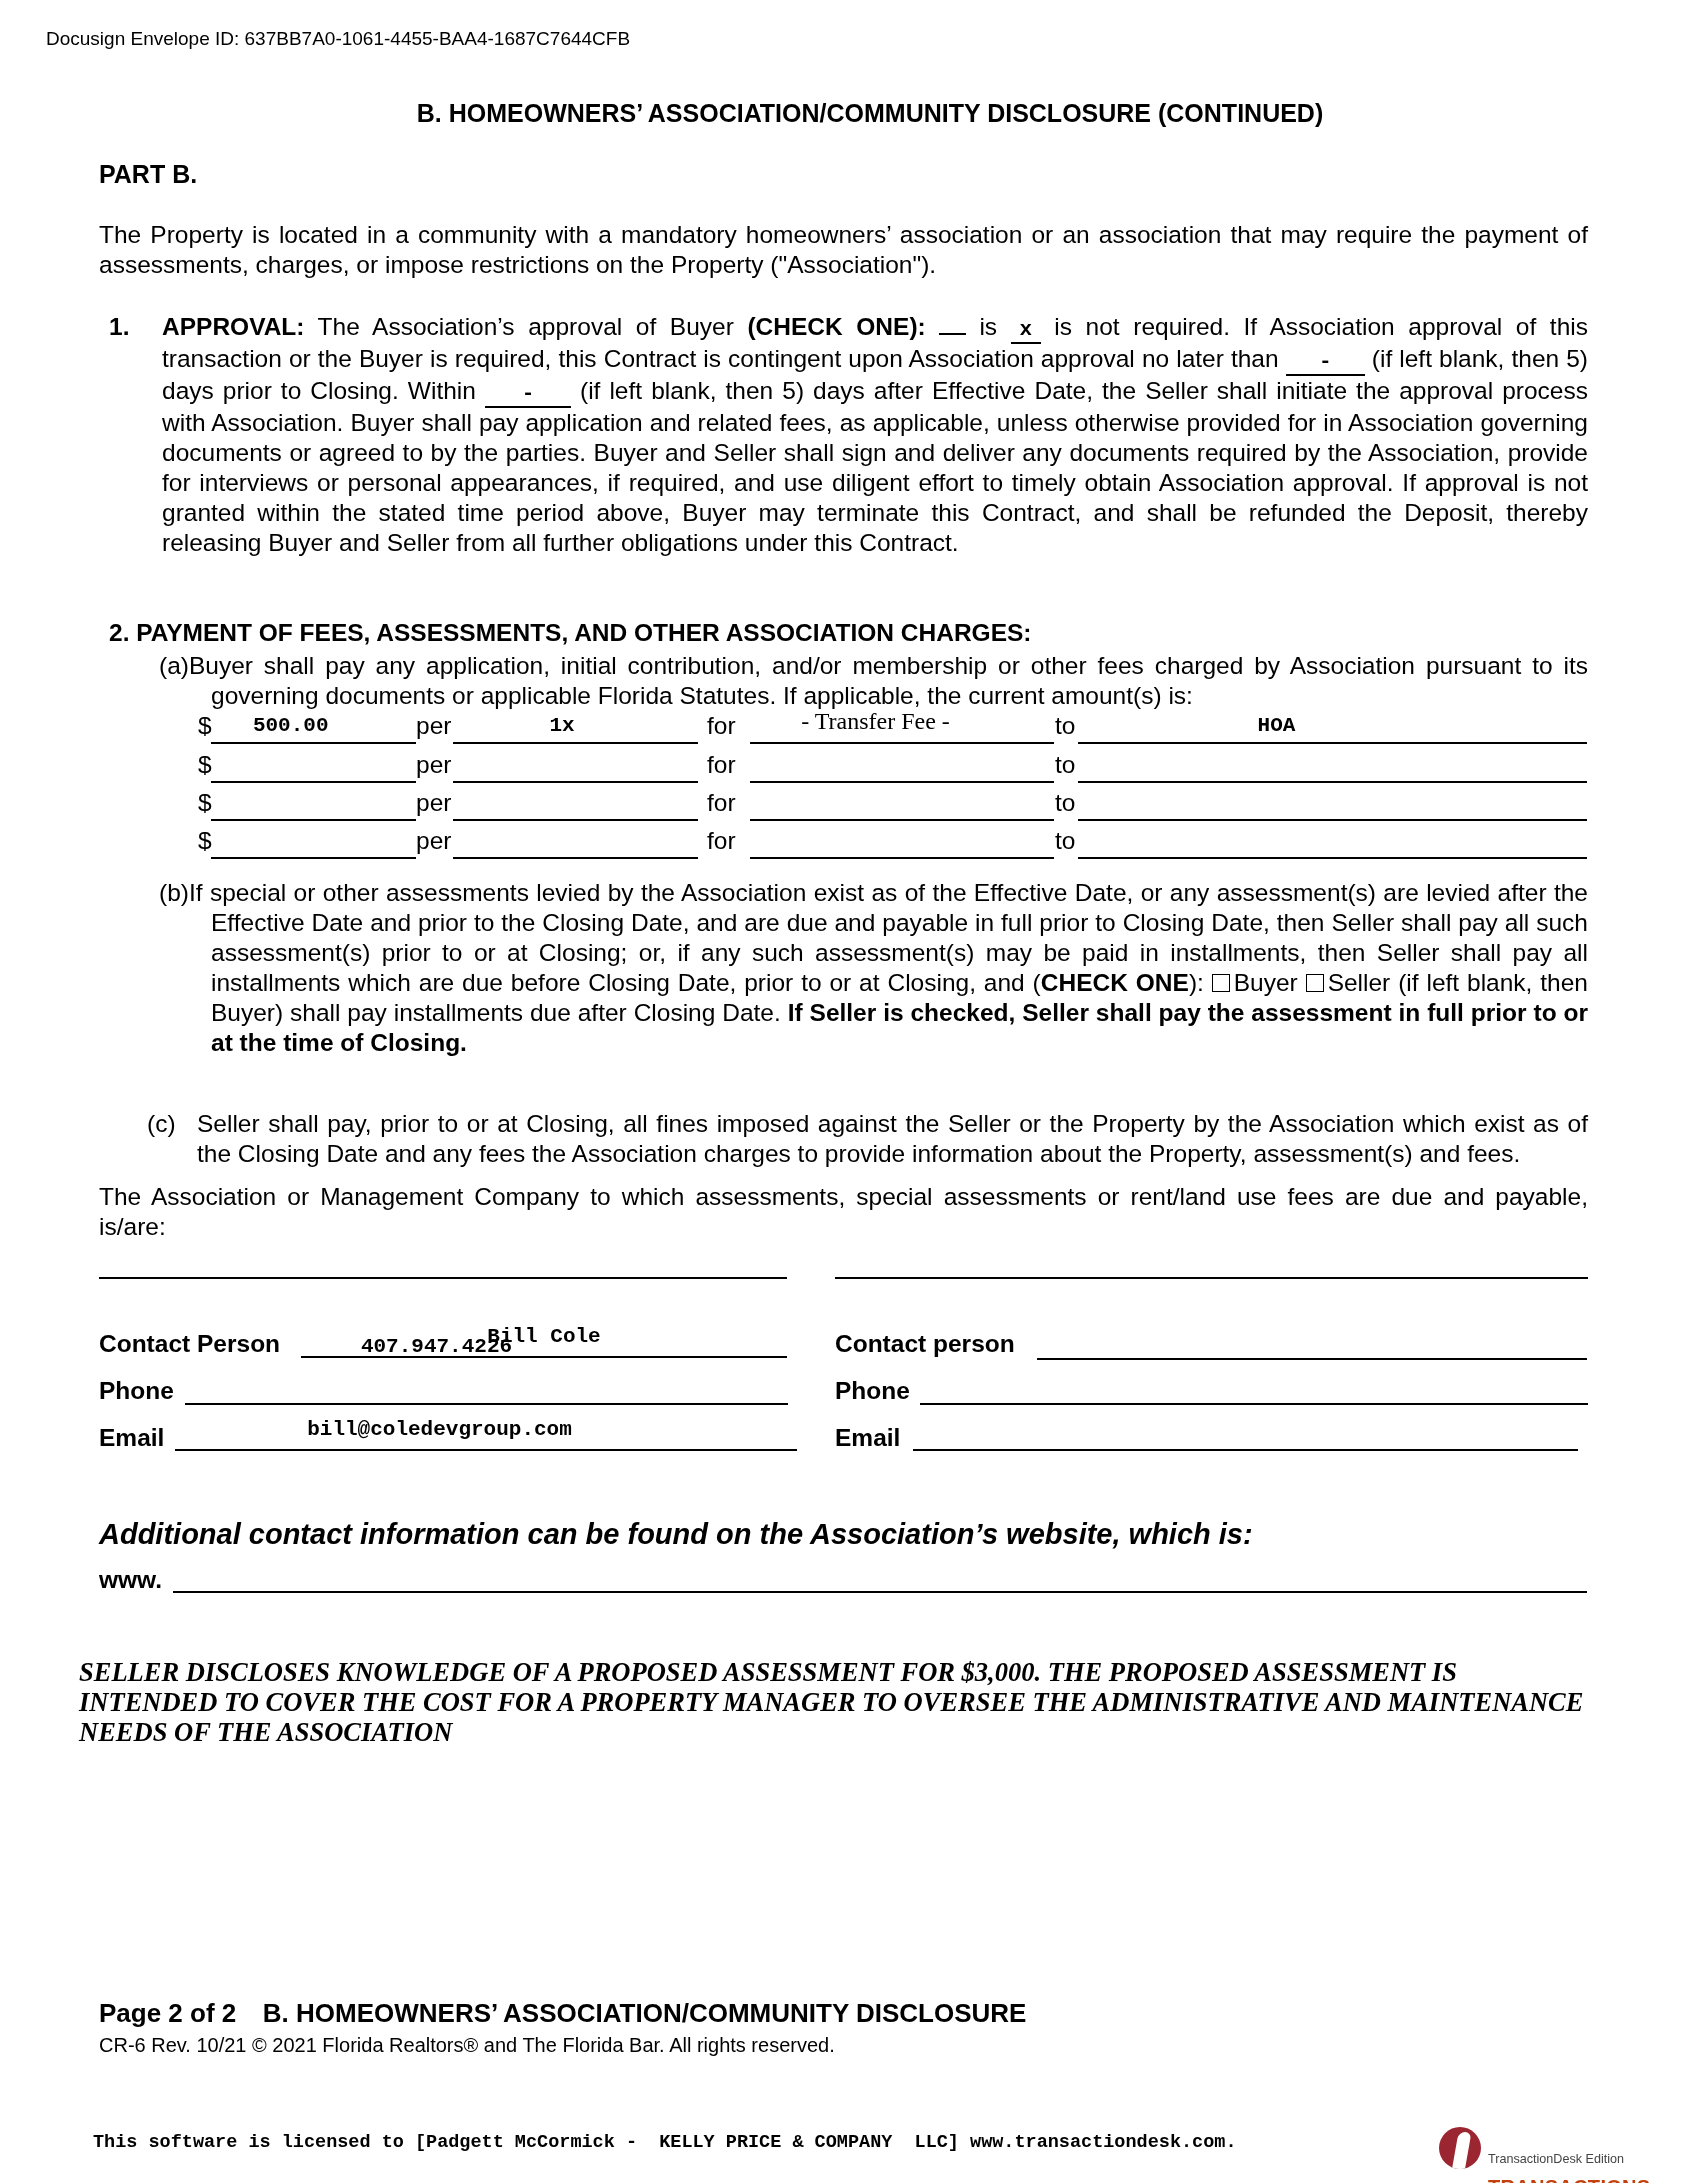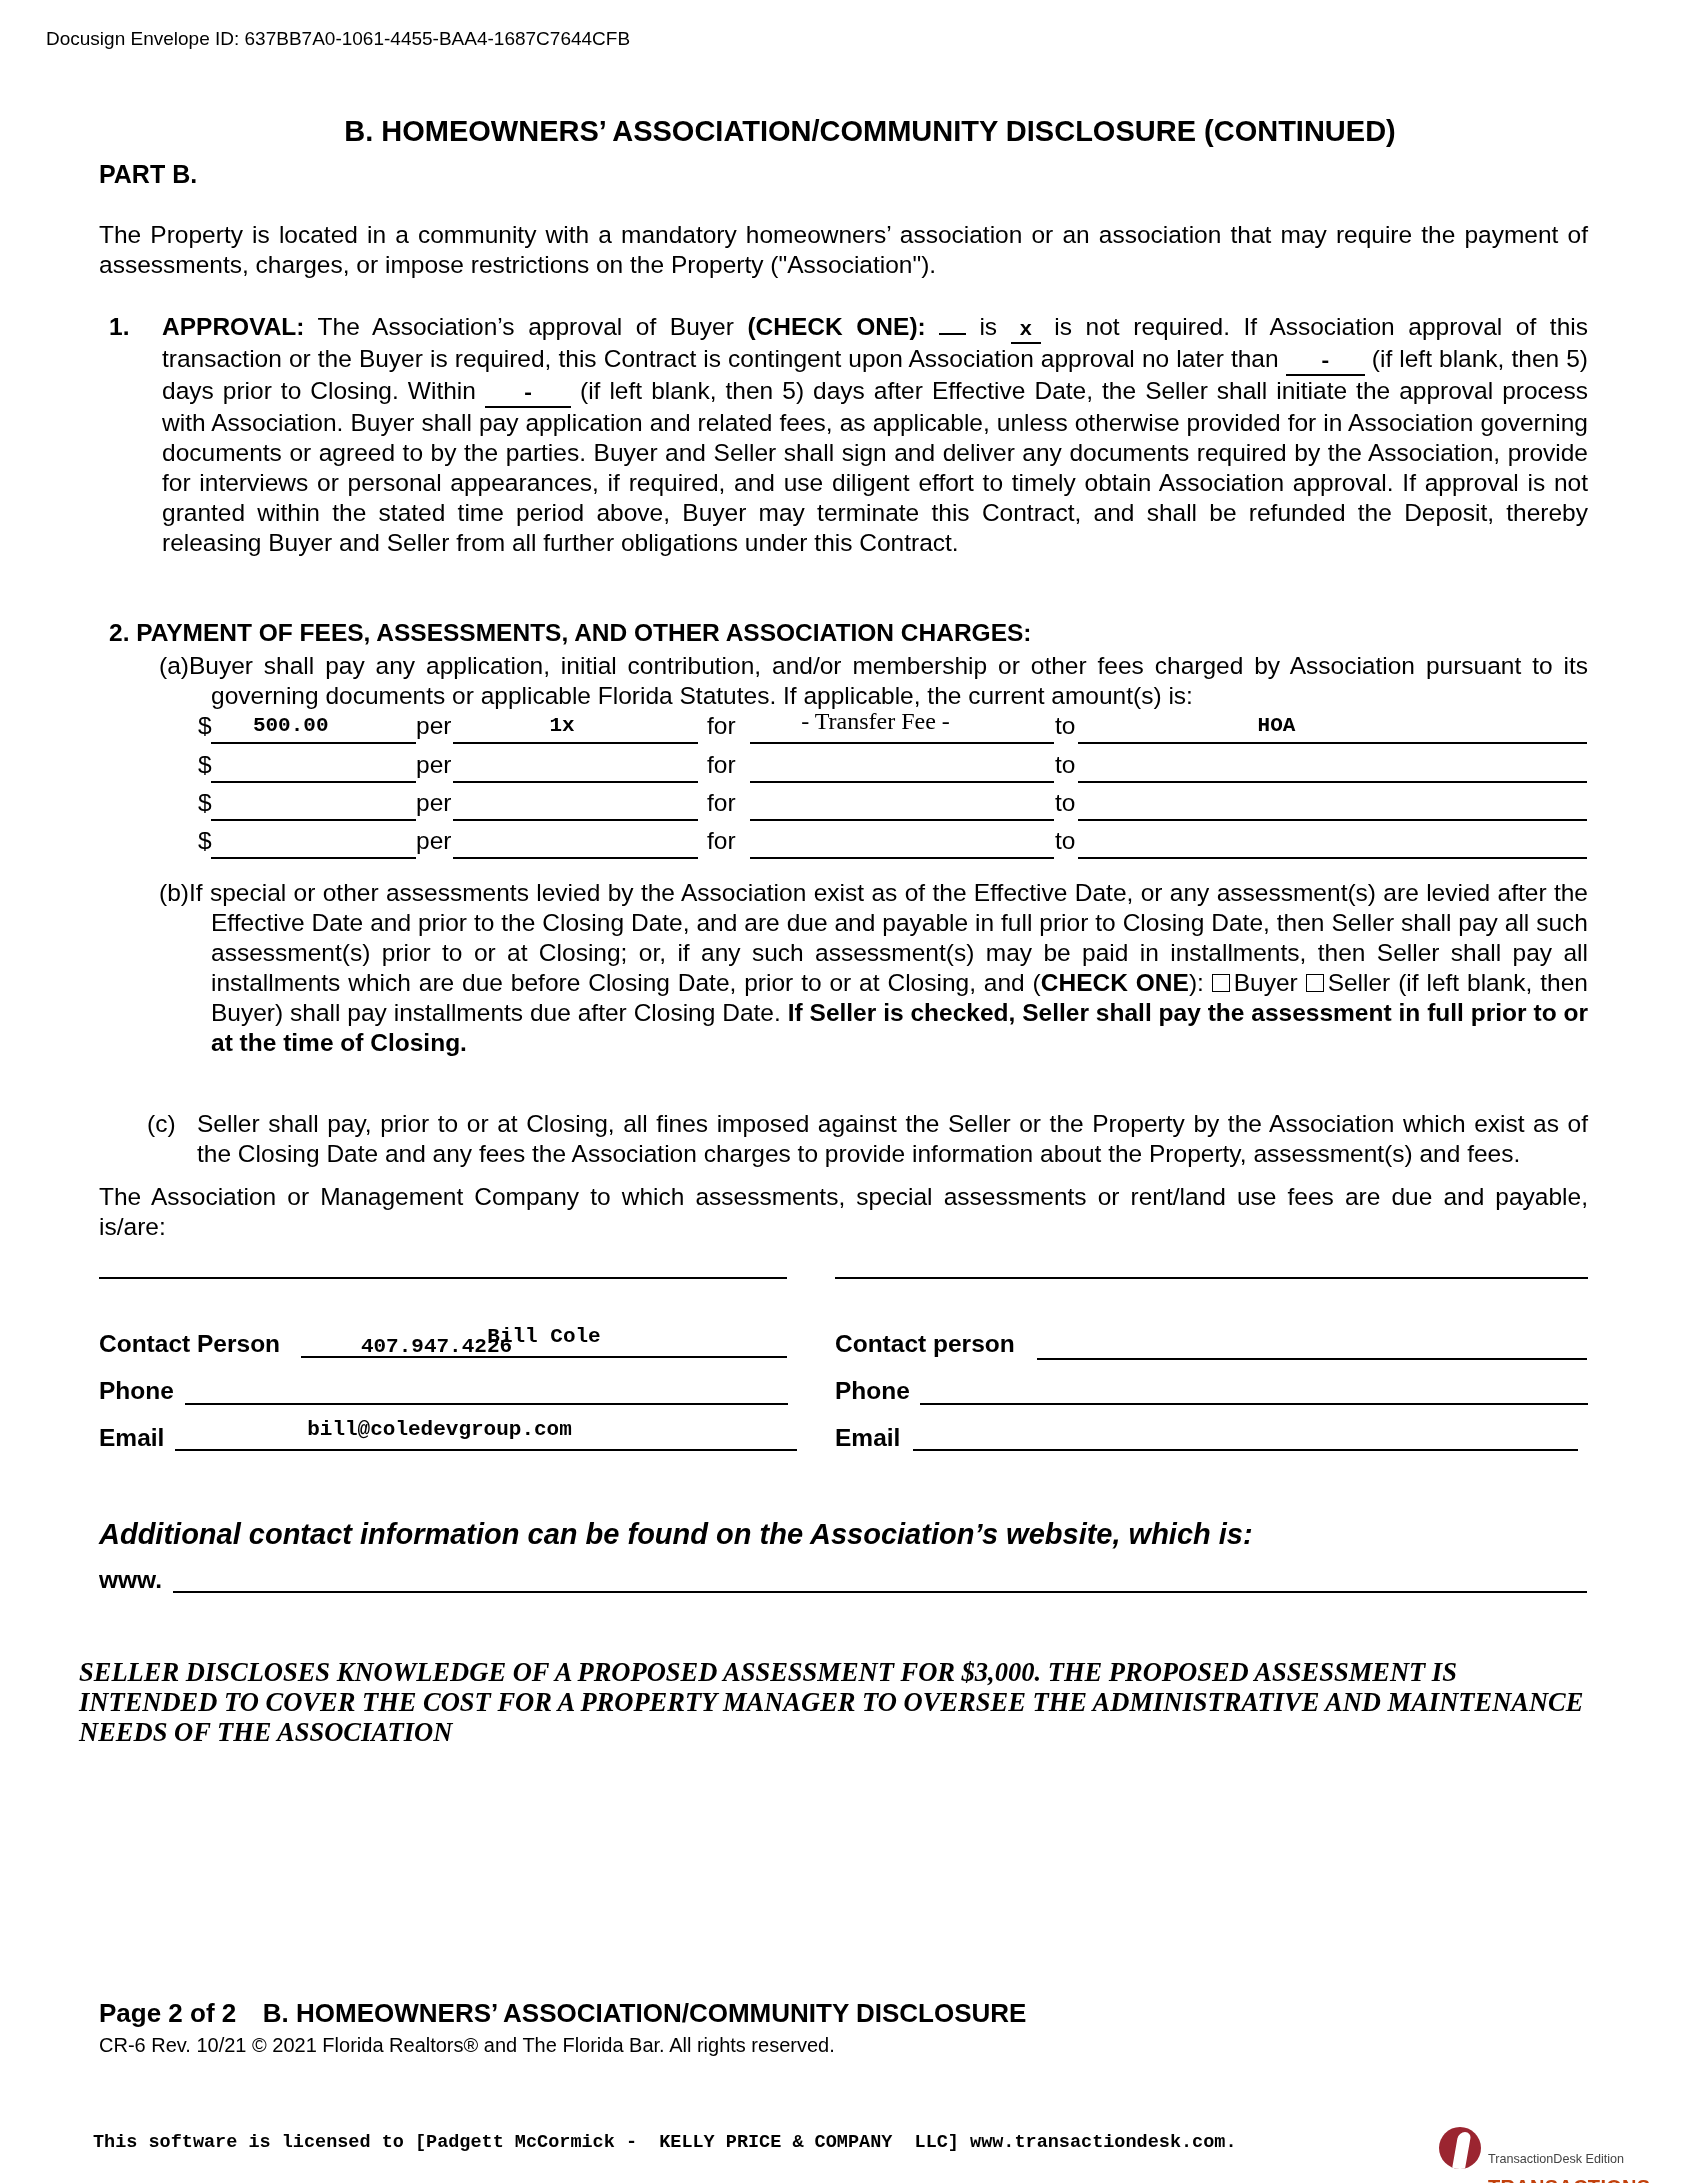--- a/index.html
+++ b/index.html
@@ -1,20 +1,20 @@
 <!DOCTYPE html>
 <html style="font-size:10.6px"><head>
 <meta charset="utf-8">
 <style>
   html, body { margin: 0; padding: 0; background: #ffffff; }
   body { width: 1687px; height: 2183px; position: relative; overflow: hidden;
          font-family: "Liberation Sans", sans-serif; color: #000; }
   .abs { position: absolute; }
   .envelope { left: 46px; top: 28px; font-size: 19px; }
-  .title { left: 0; width: 1687px; top: 99px; text-align: center; font-weight: bold; font-size: 29px; padding-left: 53px; box-sizing: border-box; margin-top: 16px; }
+  .title { left: 0; width: 1687px; top: 99px; text-align: center; font-weight: bold; font-size: 25px; padding-left: 53px; box-sizing: border-box; }
   .partb { left: 99px; top: 160px; font-weight: bold; font-size: 25px; }
   .para { font-size: 24.5px; line-height: 30px; text-align: justify; }
   .intro { left: 99px; top: 220px; width: 1489px; }
   .sec1 { left: 109px; top: 312px; width: 1479px; }
   .sec1 .num { position: absolute; left: 0; top: 0; font-weight: bold; }
   .sec1 .body { margin-left: 53px; }
   .blank { display: inline-block; border-bottom: 2px solid #000; text-align: center; line-height: 24px; vertical-align: baseline; }
   .fill-mono { font-family: "Liberation Mono", monospace; font-weight: bold; font-size: 21px; }
   .fill-serif { font-family: "Liberation Serif", serif; font-size: 24px; }
   .sec2-head { left: 109px; top: 619px; font-weight: bold; font-size: 24.5px; }

